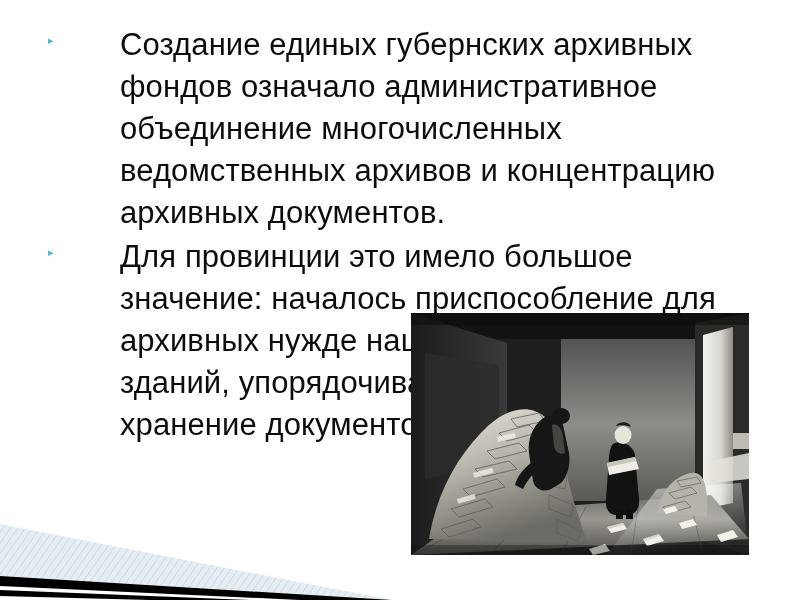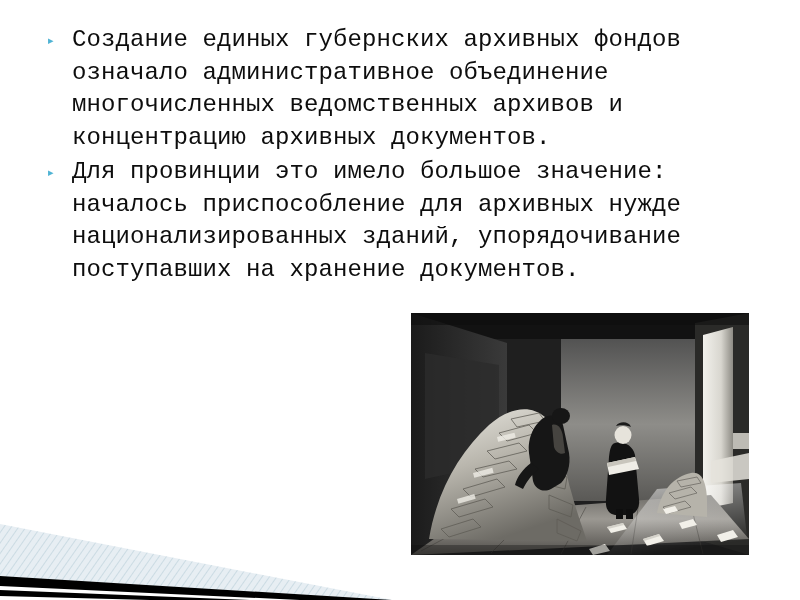--- a/index.html
+++ b/index.html
@@ -37,25 +37,26 @@
     flex: 0 0 auto;
     width: 24px;
     padding-top: 11px;
     font-size: 11px;
     line-height: 1;
     color: #4fb3d4;
     text-align: left;
   }
   .bullet-text {
     flex: 1 1 auto;
-    font-size: 24px;
+    font-size: 31px;
     line-height: 1.355;
     color: #0d0d0d;
-    font-family: Liberation Mono, monospace;
+    font-family: Liberation Sans, sans-serif;
     letter-spacing: 0.1px;
+    margin-left: 48px;
   }
 
   
   .photo-frame {
     position: absolute;
     left: 411px;
     top: 313px;
     width: 338px;
     height: 242px;
     background: #cfcfcf;

